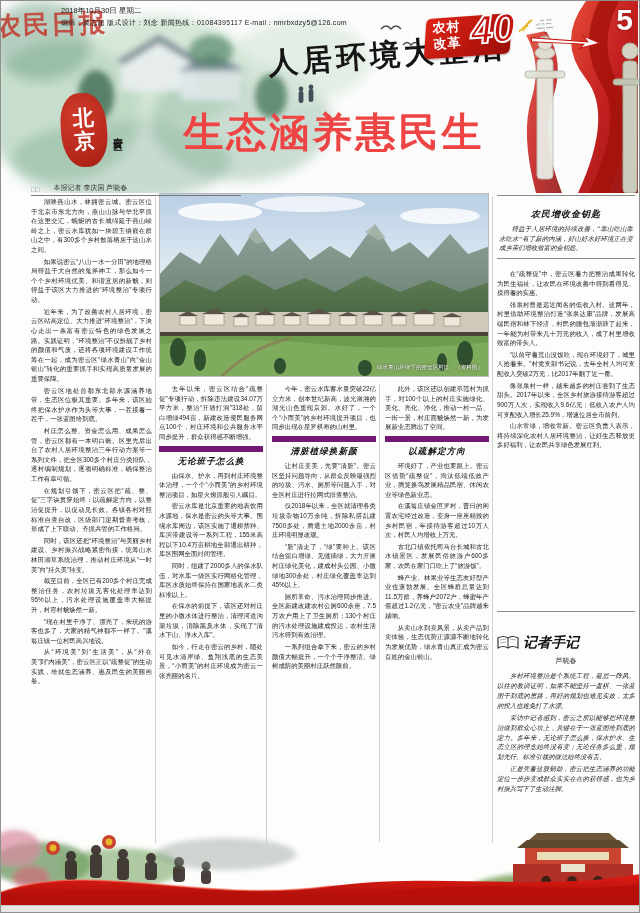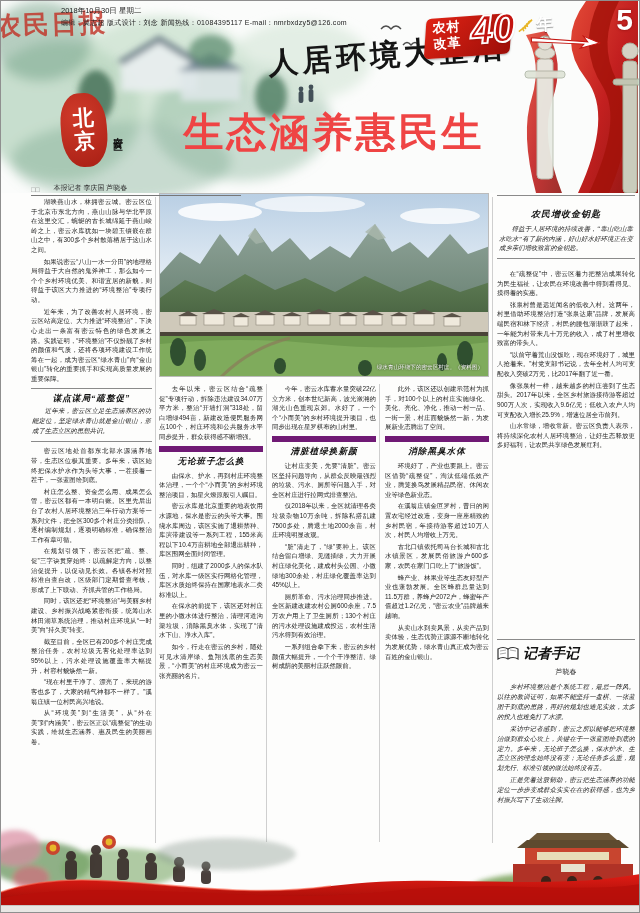--- a/index.html
+++ b/index.html
@@ -53,21 +53,21 @@
   
   .photo{position:absolute;left:158px;top:192px;width:330px;height:184px;border:1px solid #bbb;z-index:3;overflow:hidden;}
   .caption{position:absolute;right:5px;bottom:4px;font-size:5.6px;color:#fff;text-shadow:0 0 2px rgba(0,0,0,.9);}
   
   .rbox{position:absolute;left:496px;top:194px;width:138px;border-top:1px solid #8a8a8a;border-bottom:1px solid #8a8a8a;
         padding:12px 2px 5px;z-index:2;}
   .rbox-title{font-family:"Liberation Serif","DejaVu Serif",serif;font-weight:900;font-style:italic;
         font-size:9px;text-align:center;letter-spacing:1px;margin:0 0 3px;color:#111;}
   .rbox-text{font-family:"Liberation Serif","DejaVu Serif",serif;font-style:italic;font-size:6.4px;
         line-height:1.5;text-align:justify;margin:0;text-indent:2em;color:#222;}
-  .notes{position:absolute;left:496px;top:638px;width:138px;z-index:2;border-top:1px solid #8a8a8a;padding-top:5px;}
+  .notes{position:absolute;left:496px;top:610px;width:138px;z-index:2;border-top:1px solid #8a8a8a;padding-top:22px;}
   .notes-label{display:flex;align-items:center;gap:4px;font-family:"Liberation Serif","DejaVu Serif",serif;
         font-style:italic;font-weight:900;font-size:14px;color:#111;margin-bottom:4px;}
   .notes-title{font-size:13px;font-weight:900;text-align:center;letter-spacing:2px;margin:2px 0 4px;color:#0a0a0a;}
   .notes-author{font-size:7px;text-align:center;color:#333;margin-bottom:5px;}
   .notes-body{font-family:"Liberation Serif","DejaVu Serif",serif;font-style:italic;font-size:6.4px;
         line-height:1.55;text-align:justify;overflow:hidden;height:186px;}
   .notes-body p{margin:0 0 2px;text-indent:2em;}
   
   .footer-art{position:absolute;left:0;bottom:6px;width:640px;height:88px;z-index:5;pointer-events:none;}
   .bottom-strip{position:absolute;left:0;bottom:0;width:640px;height:7px;background:#e9e7e4;border-top:1px solid #c9c7c3;z-index:6;}
@@ -184,24 +184,20 @@
 
   <div class="vrule" style="left:154px"></div>
   <div class="vrule" style="left:265px;top:383px;height:458px"></div>
   <div class="vrule" style="left:378px;top:383px;height:458px"></div>
   <div class="vrule" style="left:491px"></div>
 
   <div class="col" style="left:30px;top:196px;width:121px;height:646px">
     <p>湖映燕山水，林拥密云城。密云区位于北京市东北方向，燕山山脉与华北平原在这里交汇，蜿蜒的古长城绵延于燕山峻岭之上，密云水库犹如一块碧玉镶嵌在群山之中，有300多个乡村散落栖居于这山水之间。</p>
     <p>如果说密云“八山一水一分田”的地理格局得益于大自然的鬼斧神工，那么如今一个个乡村环境优美、和谐宜居的新貌，则得益于该区大力推进的“环境整治”专项行动。</p>
     <p>近年来，为了改善农村人居环境，密云区站高定位、大力推进“环境整治”，下决心走出一条富有密云特色的绿色发展之路。实践证明，“环境整治”不仅扮靓了乡村的颜值和气质，还将各项环境建设工作统筹在一起，成为密云区“绿水青山”向“金山银山”转化的重要抓手和实现高质量发展的重要保障。</p>
-    <div class="subhead-block">
-      <p class="subhead" style="text-indent:0">谋点谋局“疏整促”</p>
-      <p class="intro">近年来，密云区立足生态涵养区的功能定位，坚定绿水青山就是金山银山，形成了生态立区的思想共识。</p>
-    </div>
     <p>密云区地处首都东北部水源涵养地带，生态区位极其重要。多年来，该区始终把保水护水作为头等大事，一茬接着一茬干，一张蓝图绘到底。</p>
     <p>村庄怎么整、资金怎么用、成果怎么管，密云区都有一本明白账。区里先后出台了农村人居环境整治三年行动方案等一系列文件，把全区300多个村庄分类排队，逐村编制规划，逐项明确标准，确保整治工作有章可循。</p>
     <p>在规划引领下，密云区把“疏、整、促”三字诀贯穿始终：以疏解定方向，以整治促提升，以促动见长效。各镇各村对照标准自查自改，区级部门定期督查考核，形成了上下联动、齐抓共管的工作格局。</p>
     <p>同时，该区还把“环境整治”与美丽乡村建设、乡村振兴战略紧密衔接，统筹山水林田湖草系统治理，推动村庄环境从“一时美”向“持久美”转变。</p>
     <p>截至目前，全区已有200多个村庄完成整治任务，农村垃圾无害化处理率达到95%以上，污水处理设施覆盖率大幅提升，村容村貌焕然一新。</p>
     <p>“现在村里干净了、漂亮了，来玩的游客也多了，大家的精气神都不一样了。”溪翁庄镇一位村民高兴地说。</p>
     <p>从“环境美”到“生活美”，从“外在美”到“内涵美”，密云区正以“疏整促”的生动实践，绘就生态涵养、惠及民生的美丽画卷。</p>
   </div>
 
   <div class="photo">
@@ -295,21 +291,21 @@
     <p>让村庄变美，先要“清脏”。密云区坚持问题导向，从群众反映最强烈的垃圾、污水、厕所等问题入手，对全区村庄进行拉网式排查整治。</p>
     <p>仅2018年以来，全区就清理各类垃圾杂物10万余吨，拆除私搭乱建7500多处，腾退土地2000余亩，村庄环境明显改观。</p>
     <p>“脏”清走了，“绿”要种上。该区结合留白增绿、见缝插绿，大力开展村庄绿化美化，建成村头公园、小微绿地300余处，村庄绿化覆盖率达到45%以上。</p>
     <p>厕所革命、污水治理同步推进。全区新建改建农村公厕600余座，7.5万农户用上了卫生厕所；130个村庄的污水处理设施建成投运，农村生活污水得到有效治理。</p>
     <p>一系列组合拳下来，密云的乡村颜值大幅提升，一个个干净整洁、绿树成荫的美丽村庄跃然眼前。</p>
   </div>
 
   <div class="col" style="left:384px;top:383px;width:104px;height:458px">
     <p>此外，该区还以创建示范村为抓手，对100个以上的村庄实施绿化、美化、亮化、净化，推动一村一品、一街一景，村庄面貌焕然一新，为发展新业态腾出了空间。</p>
     <div class="midsub">
-      <p class="subhead" style="text-indent:0">消除黑臭水体</p>
+      <p class="subhead" style="text-indent:0">以疏解定方向</p>
     </div>
     <p>环境好了，产业也要跟上。密云区借势“疏整促”，淘汰低端低效产业，腾笼换鸟发展精品民宿、休闲农业等绿色新业态。</p>
     <p>在溪翁庄镇金叵罗村，昔日的闲置农宅经过改造，变身一座座精致的乡村民宿，年接待游客超过10万人次，村民人均增收上万元。</p>
     <p>古北口镇依托司马台长城和古北水镇景区，发展民俗旅游户600多家，农民在家门口吃上了“旅游饭”。</p>
     <p>蜂产业、林果业等生态友好型产业也蓬勃发展。全区蜂群总量达到11.5万群，养蜂户2072户，蜂蜜年产值超过1.2亿元，“密云农业”品牌越来越响。</p>
     <p>从卖山水到卖风景，从卖产品到卖体验，生态优势正源源不断地转化为发展优势，绿水青山真正成为密云百姓的金山银山。</p>
   </div>
 
   <div class="rbox">
     <p class="rbox-title">农民增收金钥匙</p>

